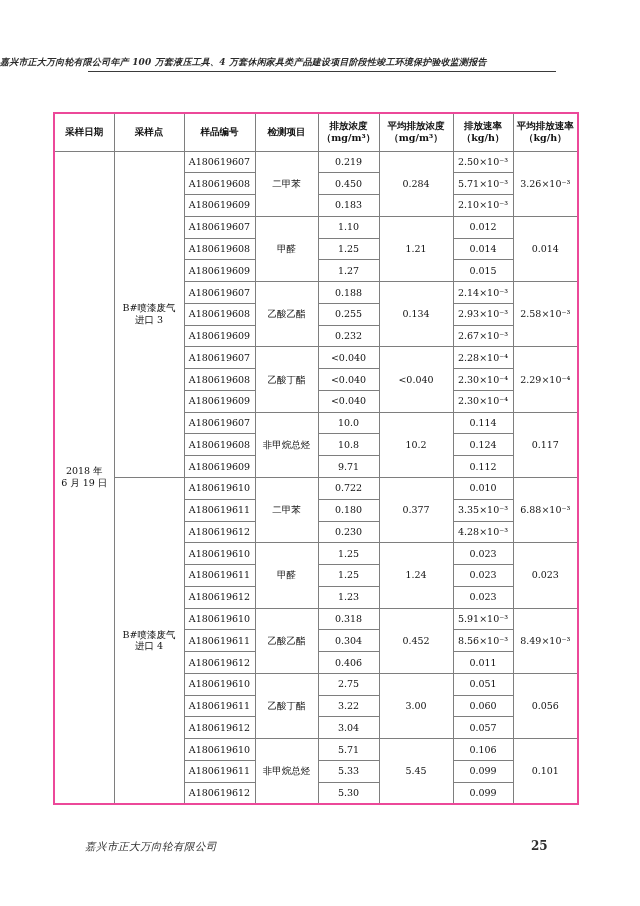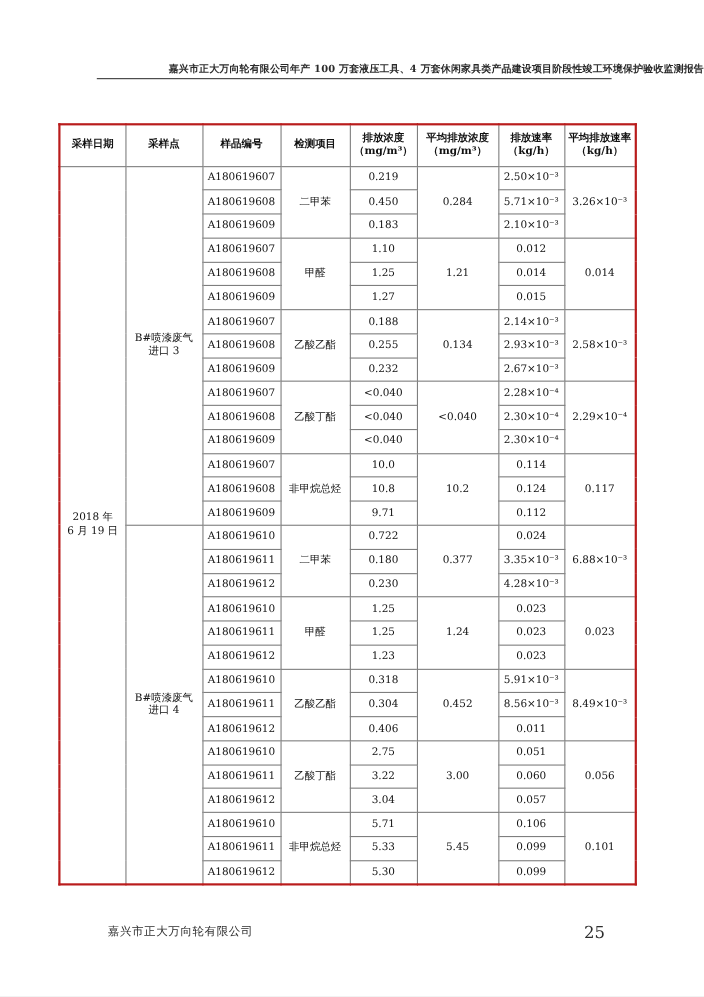--- a/index.html
+++ b/index.html
@@ -8,68 +8,71 @@
     width:640px;height:906px;
     background:#ffffff;
     font-family:"DejaVu Serif","Liberation Serif",serif;
     color:#161616;
     overflow:hidden;
     margin:0 auto;
   }
   .doc-title{
     position:absolute;
     top:56px;left:0;width:100%;
-    text-align:right;
+    text-align:left;
     font-size:9px;
     font-weight:700;
     letter-spacing:0.2px;
     color:#2a2a2a;
     white-space:nowrap;
+    font-style:italic;
   }
   .title-rule{
     position:absolute;
     top:71px;left:88px;width:468px;
     border-top:1.6px solid #3a3a3a;
   }
   table.monitoring{
     position:absolute;
     left:53px;top:112px;
     width:524px;
     border-collapse:collapse;
     table-layout:fixed;
-    border:2px solid #b91c1c;
+    border:2px solid #ec4899;
   }
   table.monitoring th,
   table.monitoring td{
     border:1px solid #7e7e7e;
     font-size:9.5px;
     line-height:1.25;
     text-align:center;
     vertical-align:middle;
     padding:0 1px;
     white-space:pre-line;
     overflow:hidden;
     color:#111;
     font-weight:400;
   }
   table.monitoring thead tr{height:38px;}
   table.monitoring thead th{font-weight:700;}
   table.monitoring tbody tr{height:21.77px;}
   .footer-company{
     position:absolute;
-    left:98px;top:840px;
+    left:85px;top:840px;
     font-size:10.5px;
     color:#2e2e2e;
     letter-spacing:0.5px;
+    font-style:italic;
   }
   .page-number{
     position:absolute;
     left:531px;top:839px;
-    font-size:15px;
+    font-size:12px;
     color:#2e2e2e;
+    font-weight:bold;
   }
 </style>
 </head>
 <body>
 
 <div class="page">
 
   <div class="doc-title">嘉兴市正大万向轮有限公司年产 100 万套液压工具、4 万套休闲家具类产品建设项目阶段性竣工环境保护验收监测报告</div>
 
   <div class="title-rule"></div>
@@ -196,21 +199,21 @@
           <td>9.71</td>
           <td>0.112</td>
         </tr>
         <tr>
           <td rowspan="15">B#喷漆废气
 进口 4</td>
           <td>A180619610</td>
           <td rowspan="3">二甲苯</td>
           <td>0.722</td>
           <td rowspan="3">0.377</td>
-          <td>0.024</td>
+          <td>0.010</td>
           <td rowspan="3">6.88×10⁻³</td>
         </tr>
         <tr>
           <td>A180619611</td>
           <td>0.180</td>
           <td>3.35×10⁻³</td>
         </tr>
         <tr>
           <td>A180619612</td>
           <td>0.230</td>

